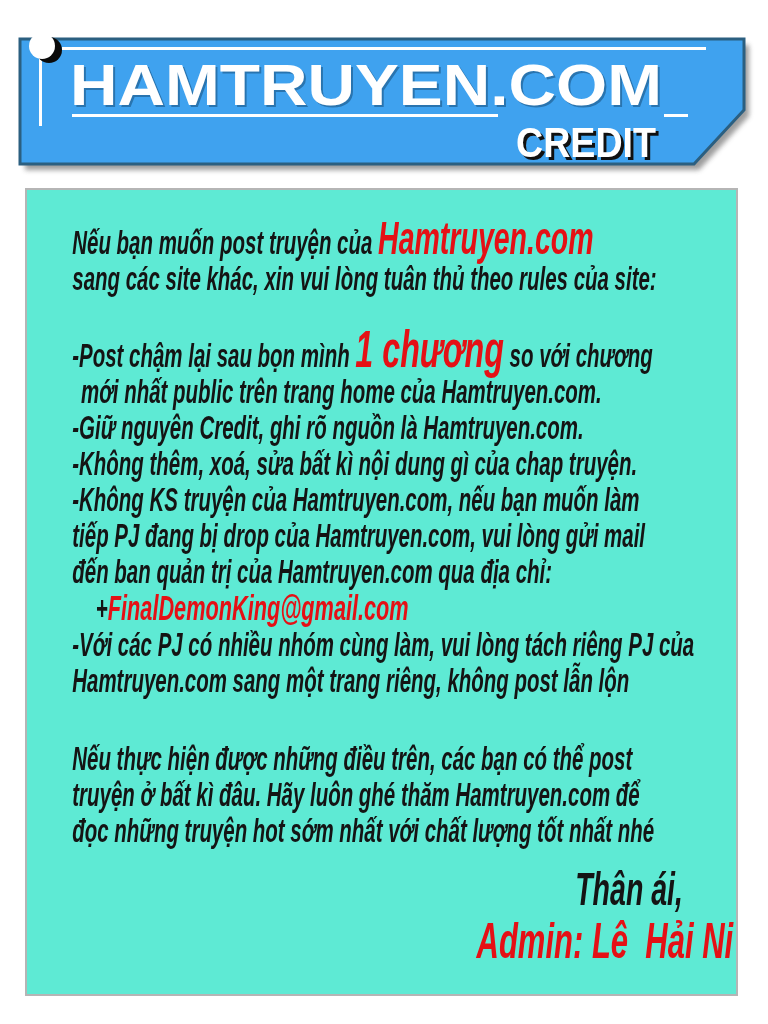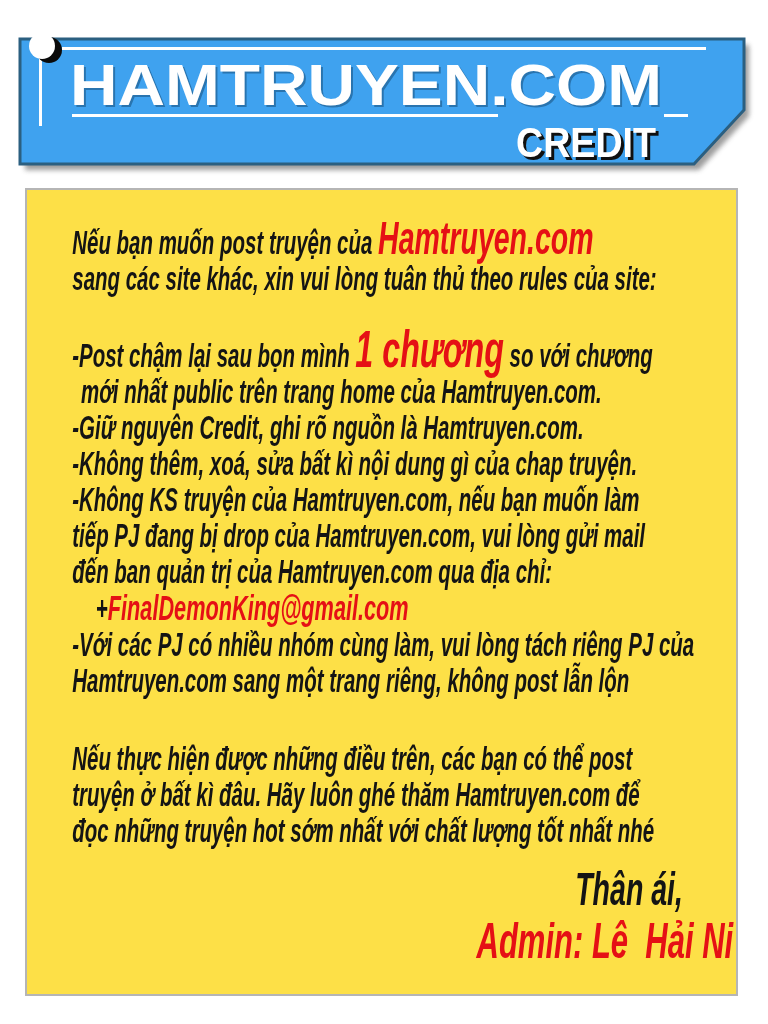--- a/index.html
+++ b/index.html
@@ -3,21 +3,21 @@
 <meta charset="utf-8">
 <style>
   html,body{margin:0;padding:0;}
   body{
     width:768px;height:1024px;background:#ffffff;position:relative;
     font-family:"Liberation Sans",sans-serif;overflow:hidden;
   }
   .banner-svg{position:absolute;left:0;top:0;}
   .content-box{
     position:absolute;left:25px;top:188px;width:713px;height:808px;
-    border:2px solid #b5b5b5;background:#fde047;box-sizing:border-box;
+    border:2px solid #b5b5b5;background:#5eead4;box-sizing:border-box;
   }
   .inner{
     position:absolute;left:0;top:0;width:1150px;
     transform:scaleX(0.62);transform-origin:0 0;
     padding:30px 0 0 73px;
     font-weight:bold;font-style:italic;
     font-size:33px;line-height:36px;color:#141414;
   }
   .line{display:block;white-space:nowrap;}
   .red{color:#e51015;}

